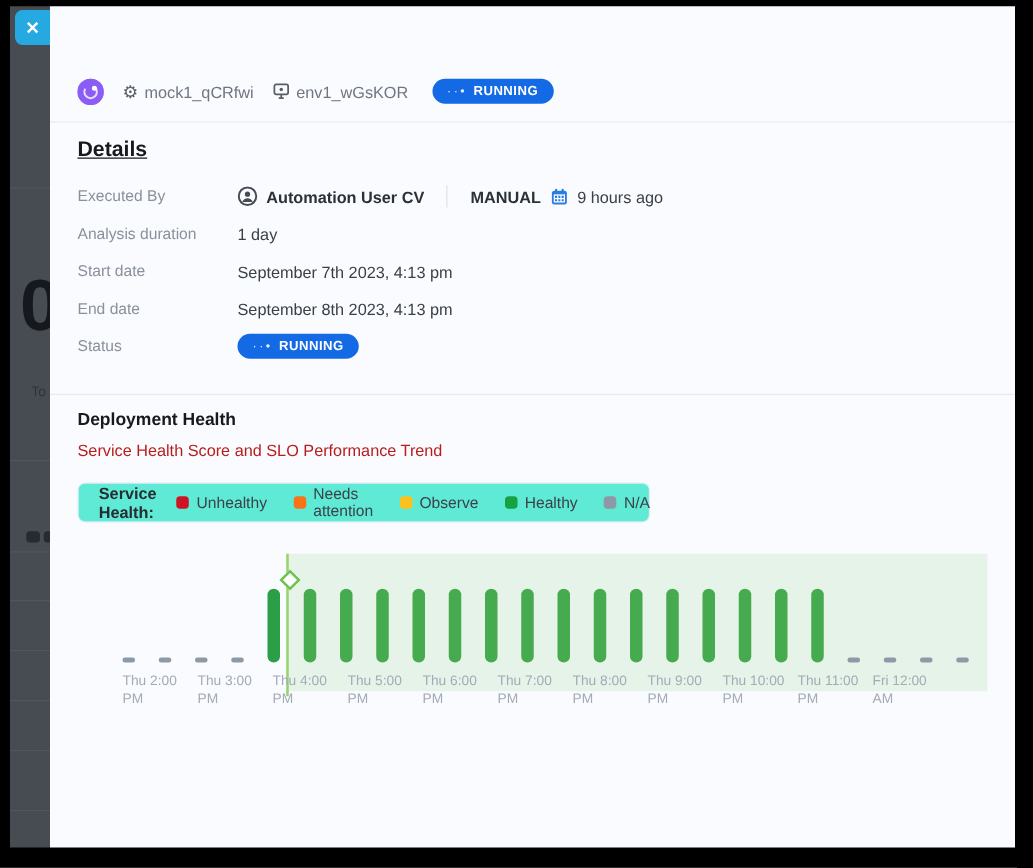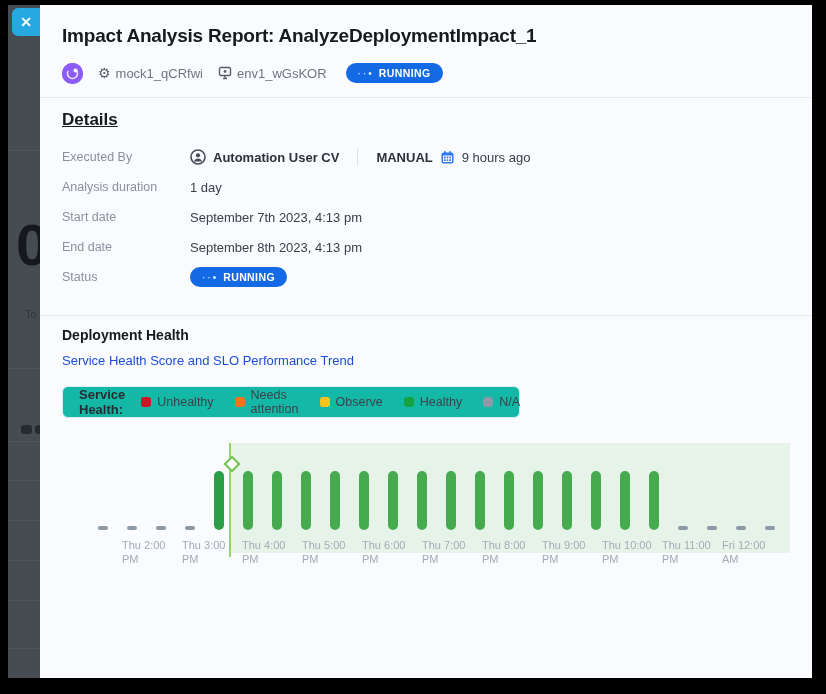--- a/index.html
+++ b/index.html
@@ -30,36 +30,36 @@
   .d1{top:92px;} .d2{top:310px;}
   .sec-h{position:absolute;left:22px;font-size:17px;font-weight:bold;color:#17191d;}
   .details-h{top:105px;text-decoration:underline;}
   .drow{position:absolute;left:22px;display:flex;align-items:center;height:20px;justify-content:center;}
   .r1{top:142px;} .r2{top:172px;} .r3{top:202px;} .r4{top:232px;} .r5{top:262px;}
   .dlabel{width:128px;font-size:12.5px;color:#8a919c;flex:0 0 auto;}
   .dvalue{font-size:13px;color:#3a4048;display:flex;align-items:center;gap:7px;}
   .strong{font-weight:bold;color:#2b3138;}
   .vsep{width:1px;height:18px;background:#dfe3e9;margin:0 11px;}
   .dh-h{position:absolute;left:22px;top:322px;font-size:14px;font-weight:bold;color:#17191d;}
-  .dh-sub{position:absolute;left:22px;top:348px;font-size:13px;color:#1d4ed8;}
-  .legend{position:absolute;left:22px;top:381px;width:458px;height:32px;background:#14b8a6;border:1px solid #d9ecf4;
+  .dh-sub{position:absolute;left:22px;top:348px;font-size:13px;color:#b91c1c;}
+  .legend{position:absolute;left:22px;top:381px;width:458px;height:32px;background:#5eead4;border:1px solid #d9ecf4;
           border-radius:6px;display:flex;align-items:center;padding:0 16px;box-sizing:border-box;}
   .leg-title{font-size:13px;font-weight:bold;color:#262c33;margin-right:16px;}
   .leg-item{display:flex;align-items:center;gap:6px;margin-right:21px;font-size:12.5px;color:#3c424b;}
   .leg-item:last-child{margin-right:0;}
   .sw{width:10px;height:10px;border-radius:3px;flex:0 0 auto;}
   
   .chart{position:absolute;left:22px;top:425px;width:733px;height:140px;}
   .shade{position:absolute;left:168px;top:13px;width:560px;height:110px;background:rgba(106,190,96,0.13);}
   .vline{position:absolute;left:167px;top:13px;width:2px;height:114px;background:#94d36f;}
   .diamond{position:absolute;left:164px;top:28px;width:8px;height:8px;background:#fff;border:2px solid #6cc24a;transform:rotate(45deg);}
   .bar{position:absolute;top:41px;width:10px;height:59px;border-radius:5px;background:#46aa4f;}
   .bar.first{background:#2b9e47;}
   .dot{position:absolute;top:96px;width:10px;height:4px;border-radius:2px;background:#8e99a6;}
-  .xlab{position:absolute;top:108px;font-size:11px;color:#a3abb6;line-height:14px;white-space:nowrap;margin-left:24px;}
+  .xlab{position:absolute;top:108px;font-size:11px;color:#a3abb6;line-height:14px;white-space:nowrap;}
   .slo{position:absolute;left:22px;top:565px;width:731px;height:38px;border:1px solid #e3e7ed;background:#fcfdff;
        border-radius:8px;box-sizing:border-box;display:flex;align-items:center;justify-content:center;
        font-size:13px;color:#4d5560;}
   svg{display:block;}
 </style>
 </head>
 <body>
 
 <div class="stage">
 
@@ -77,21 +77,20 @@
     <div class="bg-pill" style="left:13px"></div>
     <div class="bg-pill" style="left:27px"></div>
   </div>
 
   <button class="close-btn">
     <span>✕</span>
   </button>
 
   <div class="modal">
 
-    <div class="m-title">Impact Analysis Report: AnalyzeDeploymentImpact_1</div>
 
     <div class="meta">
       <span class="avatar">
         <svg width="21" height="21" viewBox="0 0 21 21">
           <circle cx="10.5" cy="10.5" r="10.5" fill="#8b5cf6"></circle>
           <circle cx="10.5" cy="10.5" r="5" fill="none" stroke="#e9ddff" stroke-width="1.6" stroke-dasharray="18 8"></circle>
           <circle cx="13.5" cy="7.5" r="2" fill="#ffffff"></circle>
         </svg>
       </span>
       <span class="meta-item">

